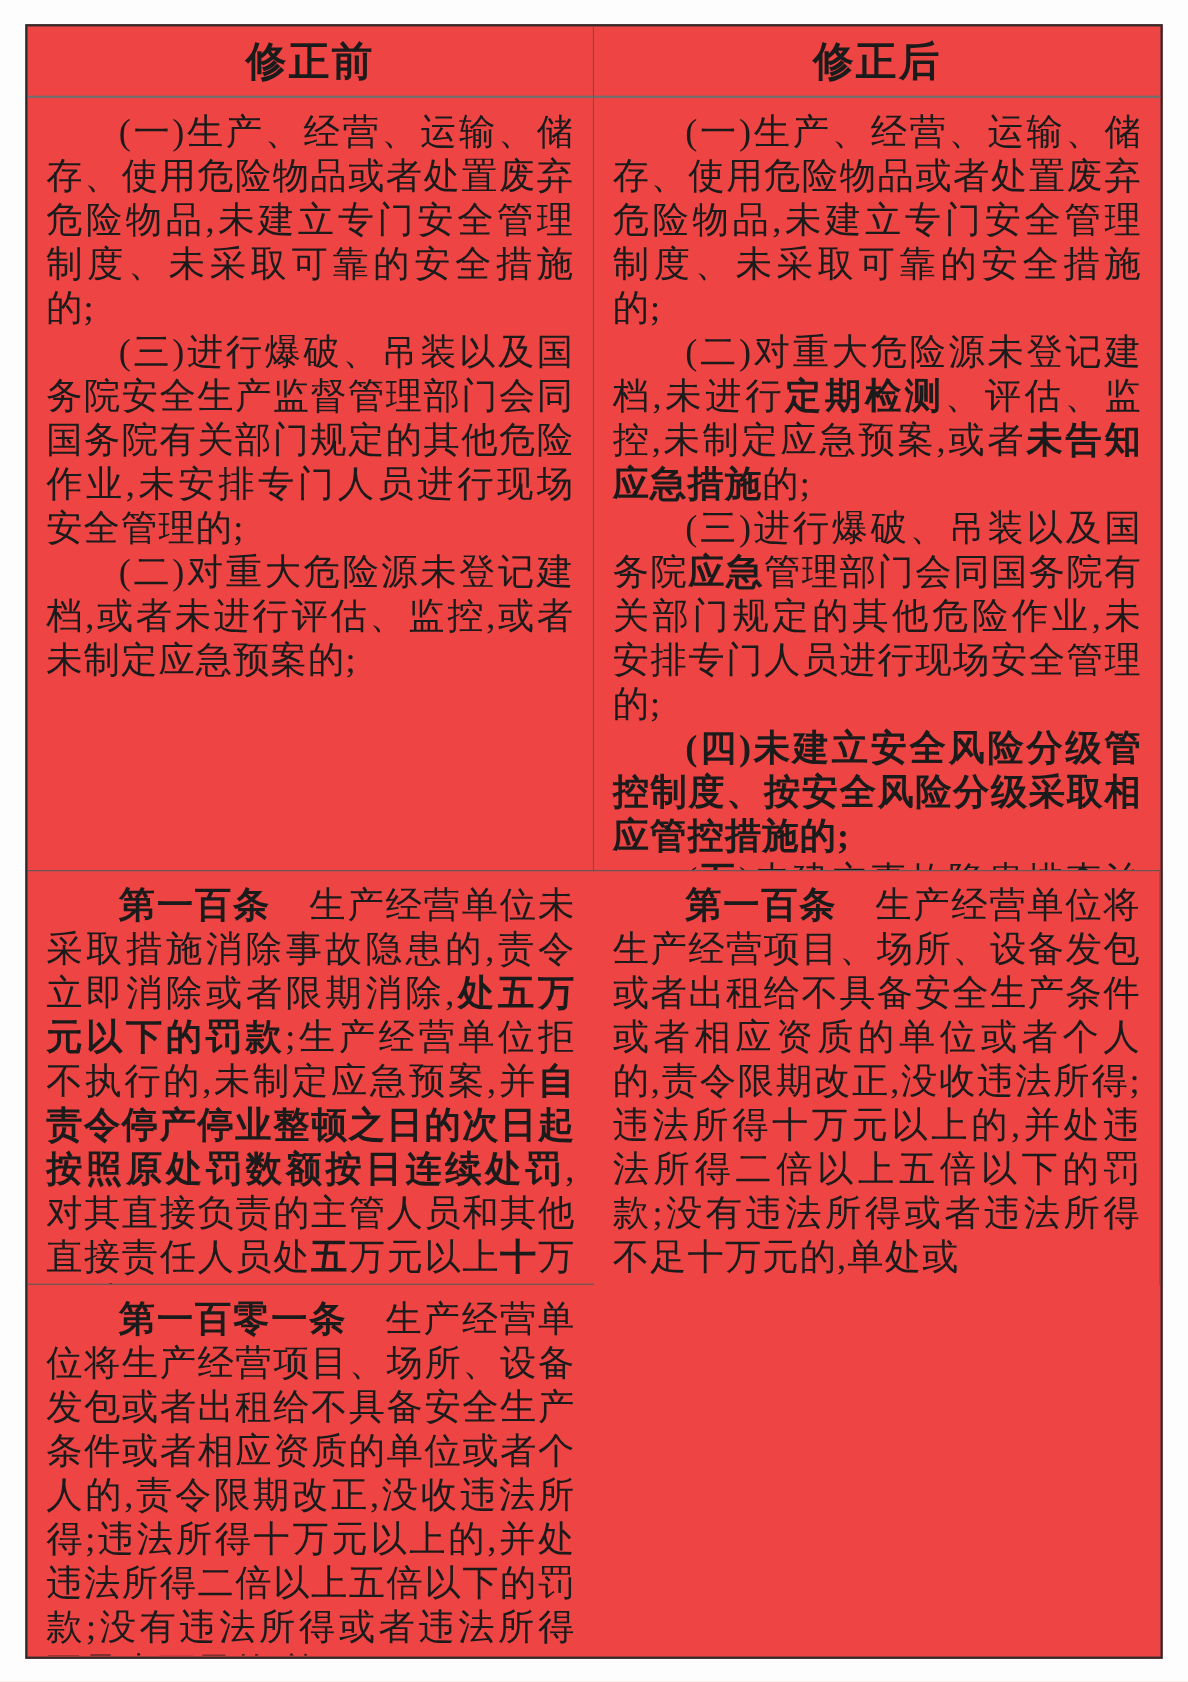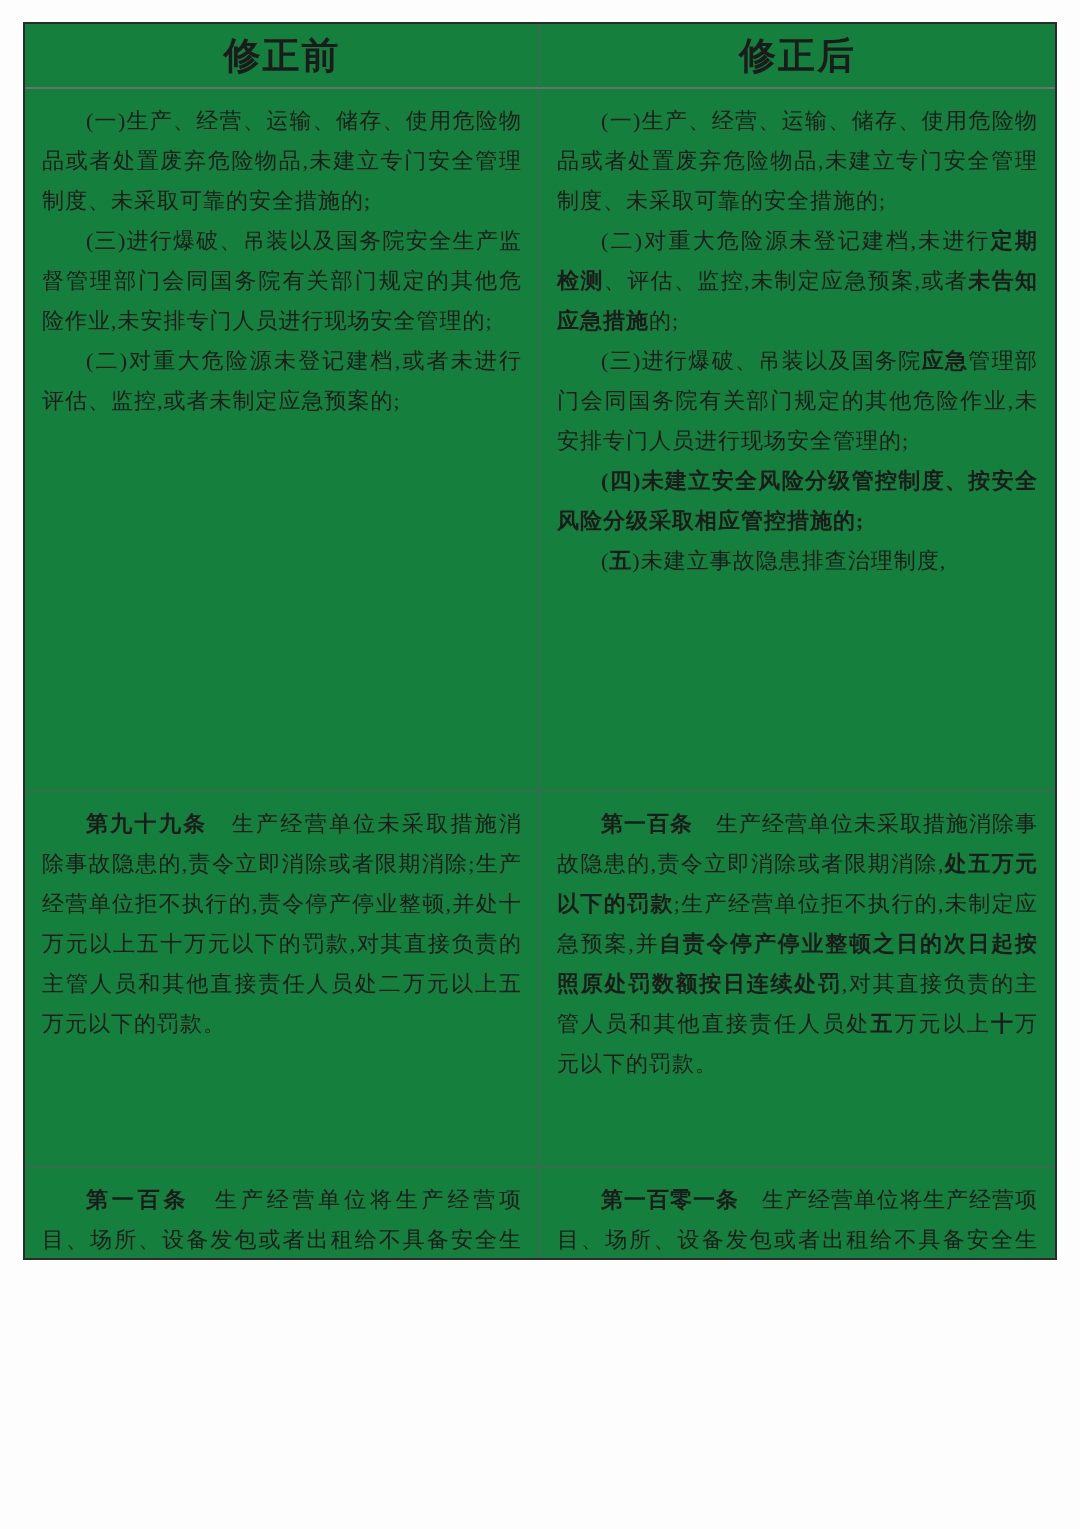--- a/index.html
+++ b/index.html
@@ -13,23 +13,23 @@
     overflow: hidden;
     position: relative;
     font-family: "Liberation Serif", "DejaVu Serif", serif;
     color: #1b1b1b;
   }
   .law-table {
     position: absolute;
     left: 23px;
     top: 22px;
     width: 1034px;
-    height: 1238px;
+    height: 1486px;
     border: 2.5px solid #2b2b2b;
-    background: #15803d;
+    background: #ef4444;
     display: grid;
     grid-template-columns: 1fr 1fr;
     grid-template-rows: 65px 703px 376px 337px;
     box-sizing: border-box;
     overflow: hidden;
   }
   .cell {
     box-sizing: border-box;
     overflow: hidden;
     border-bottom: 1.5px solid #5a5a5a;
@@ -48,21 +48,21 @@
     letter-spacing: 2px;
   }
   .cell.last-row {
     border-bottom: none;
   }
   .cell.body-cell {
     padding: 12px 17px 0 17px;
   }
   .para {
     margin: 0;
-    font-size: 22px;
+    font-size: 33px;
     line-height: 40px;
     letter-spacing: 1px;
     text-align: justify;
     text-indent: 2em;
     word-break: break-all;
   }
   .para .b {
     font-family: Liberation Serif, serif;
     font-weight: 700;
   }
@@ -80,23 +80,20 @@
       <p class="para"><span>(二)对重大危险源未登记建档,或者未进行评估、监控,或者未制定应急预案的;</span></p>
     </div>
   <div class="cell body-cell">
       <p class="para"><span>(一)生产、经营、运输、储存、使用危险物品或者处置废弃危险物品,未建立专门安全管理制度、未采取可靠的安全措施的;</span></p>
       <p class="para"><span>(二)对重大危险源未登记建档,未进行</span><span class="b">定期检测</span><span>、评估、监控,未制定应急预案,或者</span><span class="b">未告知应急措施</span><span>的;</span></p>
       <p class="para"><span>(三)进行爆破、吊装以及国务院</span><span class="b">应急</span><span>管理部门会同国务院有关部门规定的其他危险作业,未安排专门人员进行现场安全管理的;</span></p>
       <p class="para"><span class="b">(四)未建立安全风险分级管控制度、按安全风险分级采取相应管控措施的;</span></p>
       <p class="para"><span>(</span><span class="b">五</span><span>)未建立事故隐患排查治理制度,</span></p>
     </div>
 
-  <div class="cell body-cell col-before">
-      <p class="para"><span class="b">第九十九条</span><span>　生产经营单位未采取措施消除事故隐患的,责令立即消除或者限期消除;生产经营单位拒不执行的,责令停产停业整顿,并处十万元以上五十万元以下的罚款,对其直接负责的主管人员和其他直接责任人员处二万元以上五万元以下的罚款。</span></p>
-    </div>
   <div class="cell body-cell">
       <p class="para"><span class="b">第一百条</span><span>　生产经营单位未采取措施消除事故隐患的,责令立即消除或者限期消除,</span><span class="b">处五万元以下的罚款</span><span>;生产经营单位拒不执行的,未制定应急预案,并</span><span class="b">自责令停产停业整顿之日的次日起按照原处罚数额按日连续处罚</span><span>,对其直接负责的主管人员和其他直接责任人员处</span><span class="b">五</span><span>万元以上</span><span class="b">十</span><span>万元以下的罚款。</span></p>
     </div>
 
   <div class="cell body-cell col-before last-row">
       <p class="para"><span class="b">第一百条</span><span>　生产经营单位将生产经营项目、场所、设备发包或者出租给不具备安全生产条件或者相应资质的单位或者个人的,责令限期改正,没收违法所得;违法所得十万元以上的,并处违法所得二倍以上五倍以下的罚款;没有违法所得或者违法所得不足十万元的,单处或</span></p>
     </div>
   <div class="cell body-cell last-row">
       <p class="para"><span class="b">第一百零一条</span><span>　生产经营单位将生产经营项目、场所、设备发包或者出租给不具备安全生产条件或者相应资质的单位或者个人的,责令限期改正,没收违法所得;违法所得十万元以上的,并处违法所得二倍以上五倍以下的罚款;没有违法所得或者违法所得不足十万元的,单</span></p>
     </div>

